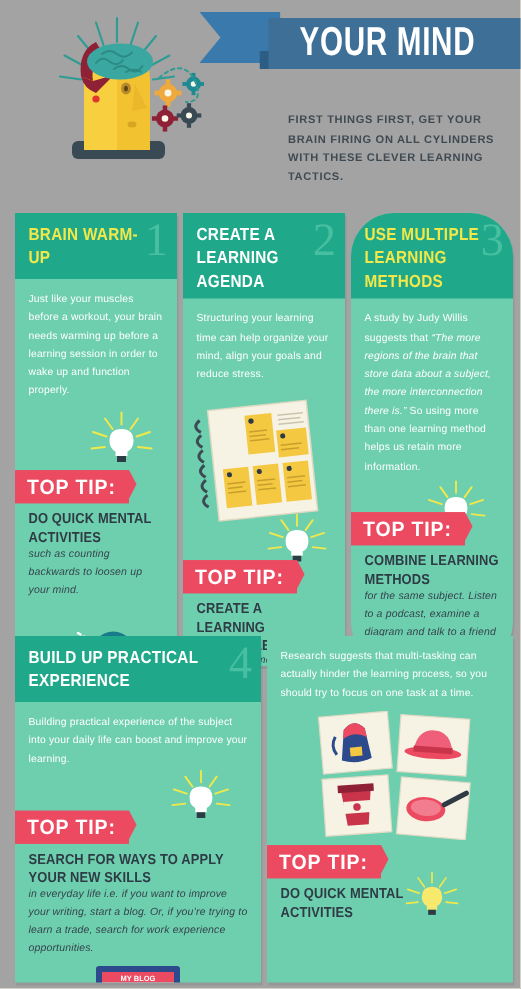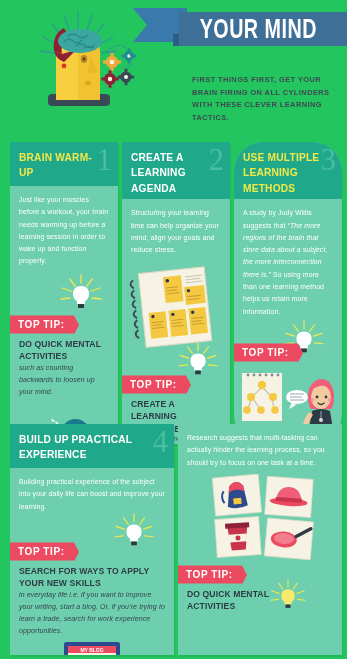--- a/index.html
+++ b/index.html
@@ -2,21 +2,21 @@
 <html><head>
 <meta charset="utf-8">
 <style>
   * { box-sizing: border-box; margin: 0; padding: 0; }
   html, body {
     width: 347px; height: 659px;
     background: #f9f7e8;
     font-family: "Liberation Sans", sans-serif;
     overflow: hidden;
   }
-  .page { position: relative; width: 347px; height: 659px; background: #22c55e; }
+  .page { position: relative; width: 347px; height: 659px; background: #a3a3a3; }
 
   
   .header { position: relative; height: 112px; }
   .ribbon-wrap { position: absolute; left: 133px; top: 4px; width: 214px; height: 42px; }
   .ribbon-tail {
     position: absolute; left: 0; top: 4px; width: 54px; height: 34px;
     background: #3a79ab;
     clip-path: polygon(0 0, 100% 0, 100% 100%, 0 100%, 14px 50%);
   }
   .ribbon-shadow {
@@ -71,21 +71,21 @@
   }
   .panel-body { padding: 8px 9px 0 9px; }
   .panel-body p {
     color: #ffffff; font-size: 6.9px; line-height: 1.78; letter-spacing: 0.12px;
   }
   .panel-body p .it { font-style: italic; }
 
   
   .toptip {
     position: relative; margin: 0 0 0 -4px; display: inline-block;
-    background: #ec4a60; color: #ffffff; font-size: 10px; font-weight: bold;
+    background: #ec4a60; color: #ffffff; font-size: 13px; font-weight: bold;
     letter-spacing: 0.6px; padding: 3px 9px 3px 12px; transform: scaleY(1.06);
   }
   .toptip::after {
     content: ""; position: absolute; right: -5px; top: 0;
     border-top: 9px solid transparent; border-bottom: 9px solid transparent;
     border-left: 5px solid #ec4a60;
   }
   .tip-block { padding: 5px 9px 0 9px; }
   .tip-title {
     color: #2e3b45; font-size: 8.6px; font-weight: bold; line-height: 1.28;
@@ -401,20 +401,24 @@
               <line x1="43" y1="25" x2="34" y2="24"></line>
             </g>
             <path d="M23 12 q8 0 8 8 q0 5 -4 7 l0 3 l-8 0 l0 -3 q-4 -2 -4 -7 q0 -8 8 -8Z" fill="#ffffff"></path>
             <rect x="20" y="30" width="6" height="4" fill="#2e3b45"></rect>
           </svg>
         </div>
       </div>
 
       <div>
         <div class="toptip">TOP TIP:</div>
+        <div class="tip-block">
+          <div class="tip-title">COMBINE LEARNING METHODS</div>
+          <div class="tip-text">for the same subject. Listen to a podcast, examine a diagram and talk to a friend about your learnings.</div>
+        </div>
       </div>
 
       <div class="ill-box" style="height:78px;margin-top:2px;">
         <svg width="108" height="78" viewBox="0 0 108 78">
 
           <rect x="8" y="10" width="40" height="48" fill="#f6f3e4"></rect>
           <g fill="#7d8b95">
               <circle cx="14" cy="12" r="1.4"></circle>
               <circle cx="20" cy="12" r="1.4"></circle>
               <circle cx="26" cy="12" r="1.4"></circle>

